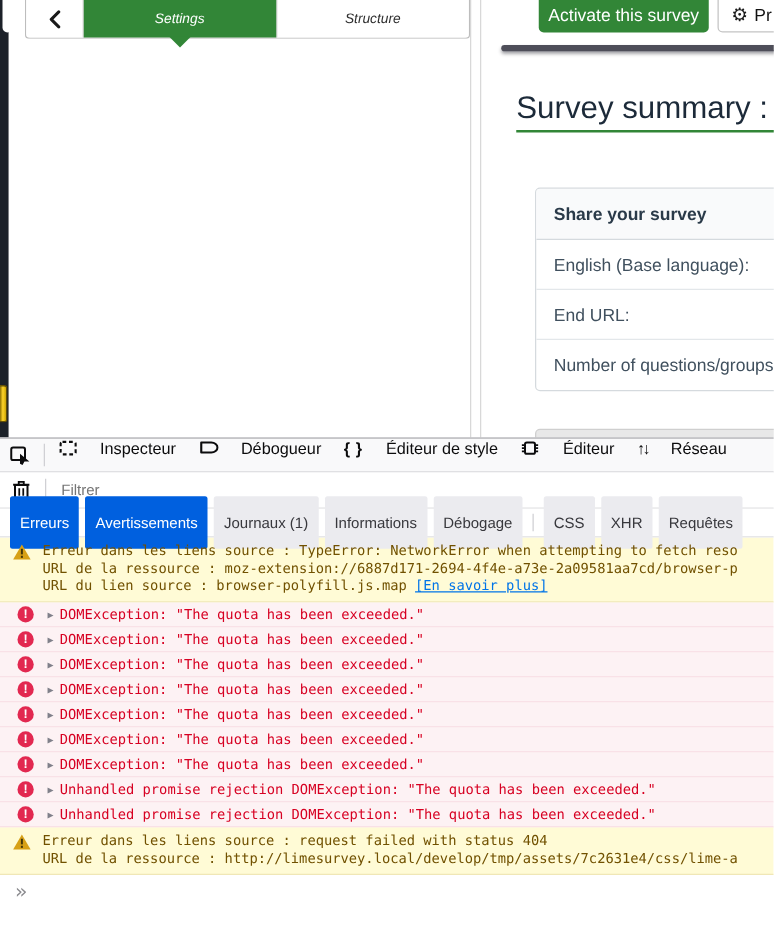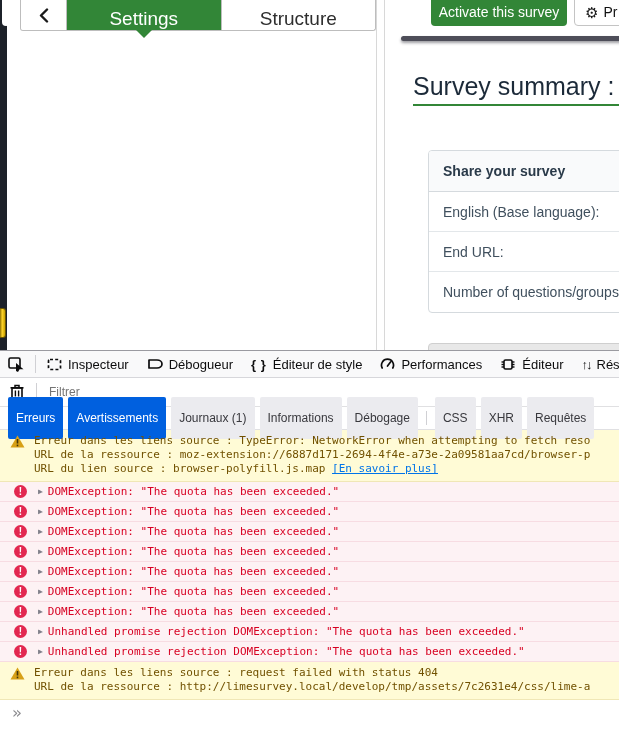--- a/index.html
+++ b/index.html
@@ -17,22 +17,22 @@
                  background:linear-gradient(90deg,#8a6d00,#ffd42a 45%,#caa200);
                  border:1px solid #6b5500; border-left:none; border-radius:0 3px 3px 0; }
 
   .sidebar { position:absolute; left:7px; top:0; width:370px; height:350px; background:#fff;
              border-right:1px solid #d8d8d8; }
   .tabbar { position:absolute; left:13px; top:0; width:356px; height:31px; display:flex;
             border:1px solid #bdbdbd; border-top:none; border-radius:0 0 3px 3px; background:#fff; }
   .back-btn { width:46px; display:flex; align-items:center; justify-content:center;
               border-right:1px solid #bdbdbd; cursor:pointer; background:#fff;
               border-radius:0 0 0 3px; }
-  .tab { flex:1; display:flex; align-items:flex-end; justify-content:center; font-size:19px;
-         cursor:pointer; }
+  .tab { flex:1; display:flex; align-items:center; justify-content:center; font-size:11px;
+         cursor:pointer;font-style:italic; }
   .tab-settings { background:#328637; color:#fff; position:relative; }
   .tab-structure { color:#2e2e2e; border-left:1px solid #bdbdbd; background:#fff;
                    border-radius:0 0 3px 0; }
   .caret { position:absolute; left:50%; bottom:-8px; transform:translateX(-50%);
            width:0; height:0; border-left:9px solid transparent; border-right:9px solid transparent;
            border-top:9px solid #328637; }
 
   .main { position:absolute; left:384px; top:0; width:284px; height:350px;
           border-left:1px solid #d8d8d8; overflow:hidden; }
   .activate-btn { position:absolute; left:46px; top:-7px; width:136px; height:33px;
@@ -62,21 +62,21 @@
             border:1px solid #cfcfcf; border-radius:4px 4px 0 0; }
 
   
   .devtools { position:absolute; left:0; top:350px; width:619px; height:391px; background:#fff;
               border-top:1px solid #9a9aa0; }
   .dt-toolbar { height:27px; background:#f9f9fa; border-bottom:1px solid #d7d7db;
                 display:flex; align-items:center; white-space:nowrap; overflow:hidden;
                 color:#0c0c0d; }
   .dt-pick { padding:0 8px; display:flex; align-items:center; cursor:pointer; }
   .dt-sep { width:1px; height:18px; background:#d0d0d4; margin:0 2px; flex:none; }
-  .dt-tab { display:flex; align-items:center; gap:6px; padding:0 9px; font-size:13px;
+  .dt-tab { display:flex; align-items:flex-start; gap:18px; padding:0 9px; font-size:13px;
             height:100%; cursor:pointer; flex:none; }
   .dt-ico { display:flex; align-items:center; }
   .braces { font-size:13px; font-weight:bold; letter-spacing:1px; }
   .netarrows { font-size:13px; font-weight:bold; letter-spacing:-2px; }
 
   .dt-filter { height:29px; border-bottom:1px solid #e0e0e2; display:flex; align-items:center;
                background:#fff; }
   .trash-btn { padding:0 10px; display:flex; align-items:center; cursor:pointer; }
   .filter-input { margin-left:10px; font-size:12px; color:#80808a; border:none; outline:none;
                   background:transparent; width:300px; }
@@ -183,29 +183,20 @@
           </svg>
       </span>
       <span>Débogueur</span>
     </div>
 
     <div class="dt-tab">
       <span class="braces">{ }</span>
       <span>Éditeur de style</span>
     </div>
 
-    <div class="dt-tab">
-      <span class="dt-ico">
-        <svg width="15" height="15" viewBox="0 0 15 15">
-            <path d="M2.2 11 a6 6 0 1 1 10.6 0" fill="none" stroke="#0c0c0d" stroke-width="1.7" stroke-linecap="round"></path>
-            <line x1="7.5" y1="9" x2="10.5" y2="5" stroke="#0c0c0d" stroke-width="1.7" stroke-linecap="round"></line>
-          </svg>
-      </span>
-      <span>Performances</span>
-    </div>
 
     <div class="dt-tab">
       <span class="dt-ico">
         <svg width="16" height="15" viewBox="0 0 16 15">
             <rect x="4" y="3" width="8" height="9" rx="1.5" fill="none" stroke="#0c0c0d" stroke-width="1.6"></rect>
             <line x1="1.5" y1="5" x2="4" y2="5" stroke="#0c0c0d" stroke-width="1.4"></line>
             <line x1="1.5" y1="7.5" x2="4" y2="7.5" stroke="#0c0c0d" stroke-width="1.4"></line>
             <line x1="1.5" y1="10" x2="4" y2="10" stroke="#0c0c0d" stroke-width="1.4"></line>
             <line x1="12" y1="5" x2="14.5" y2="5" stroke="#0c0c0d" stroke-width="1.4"></line>
             <line x1="12" y1="7.5" x2="14.5" y2="7.5" stroke="#0c0c0d" stroke-width="1.4"></line>

